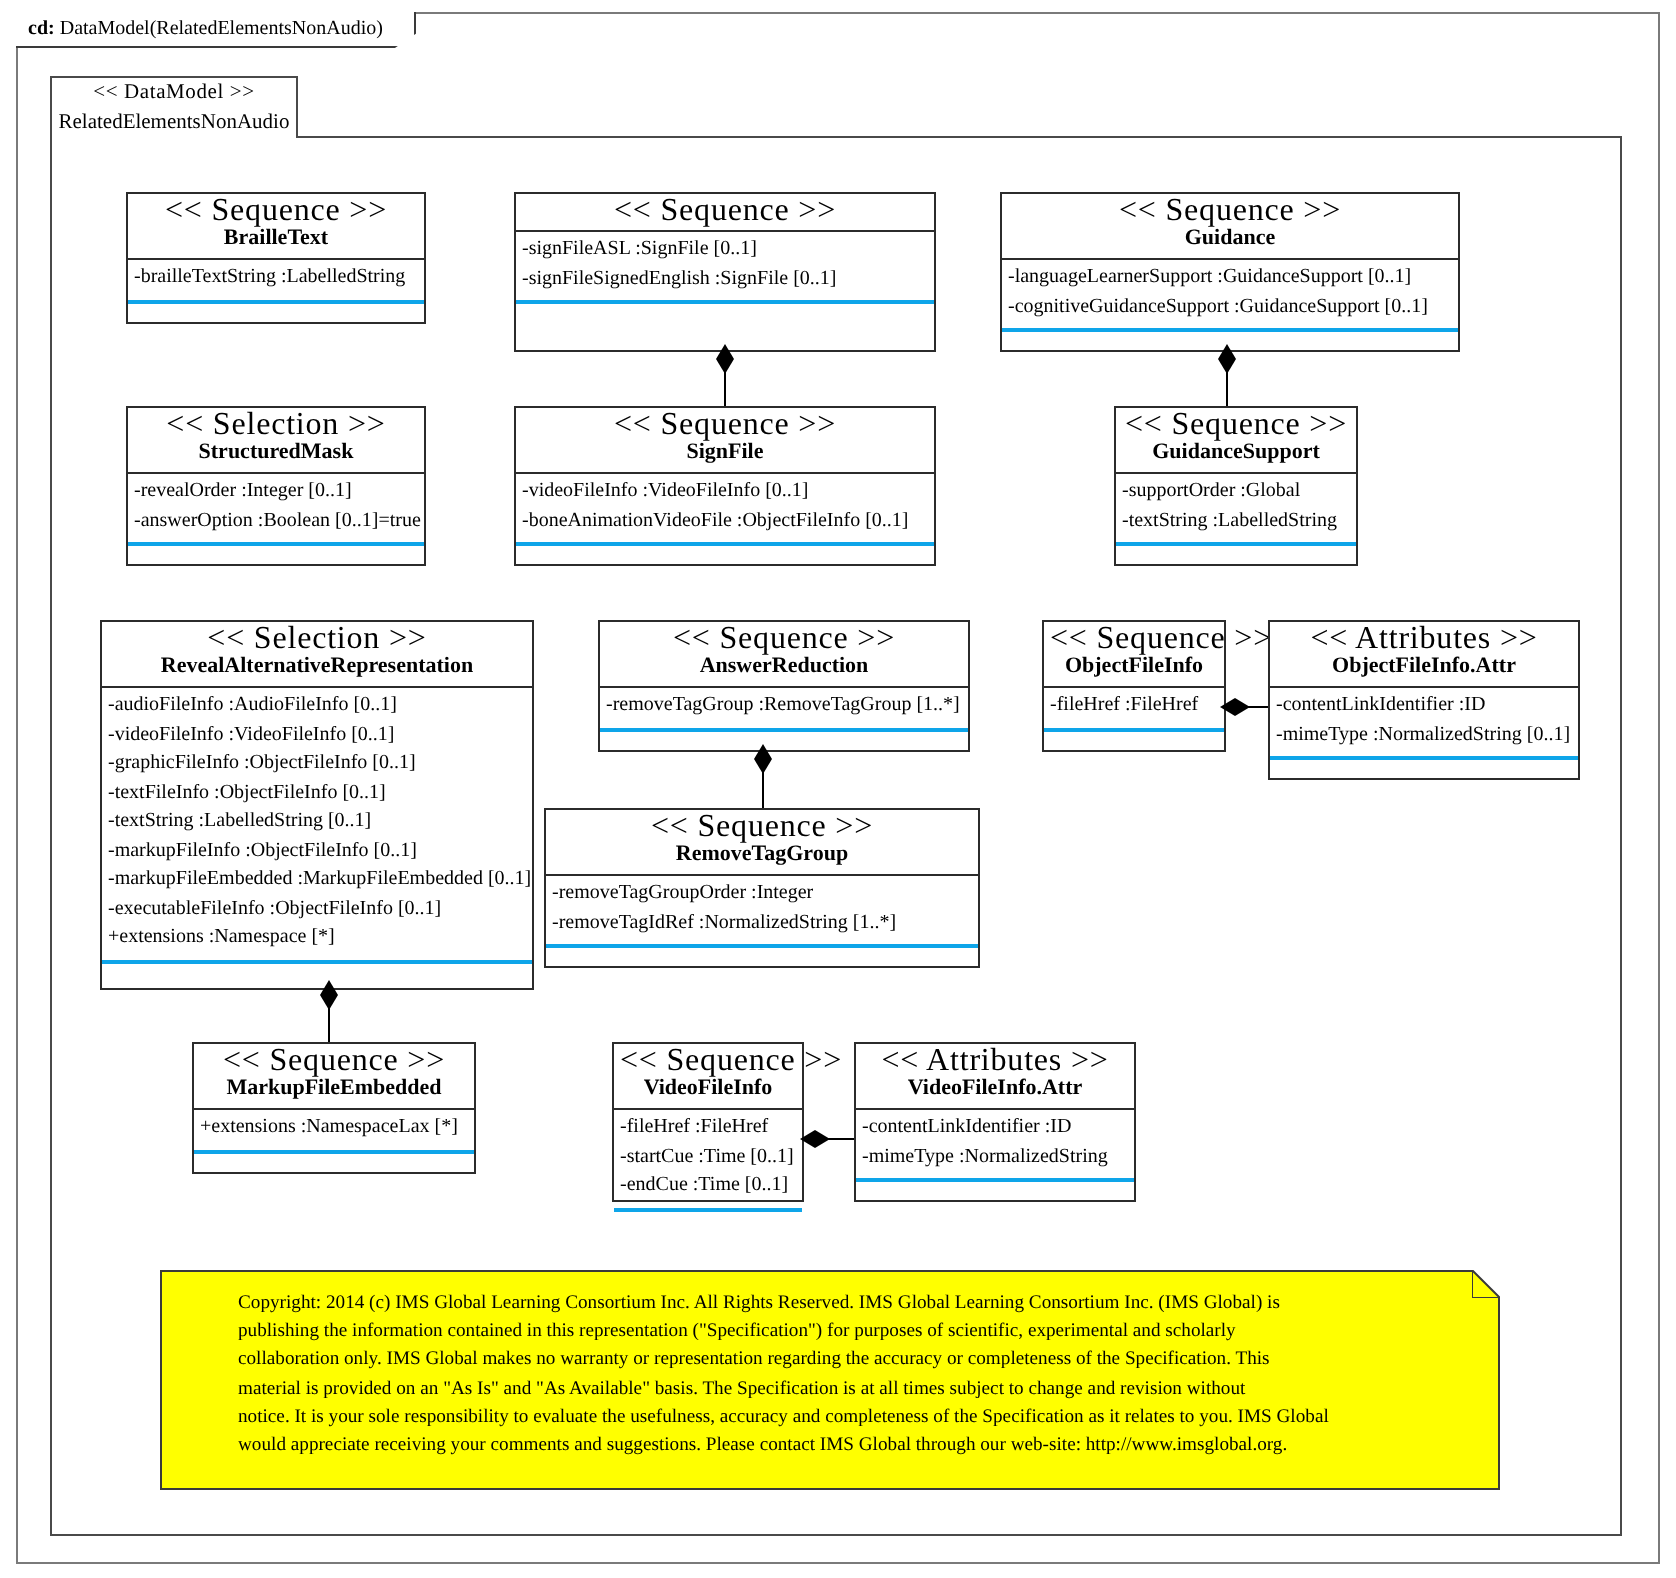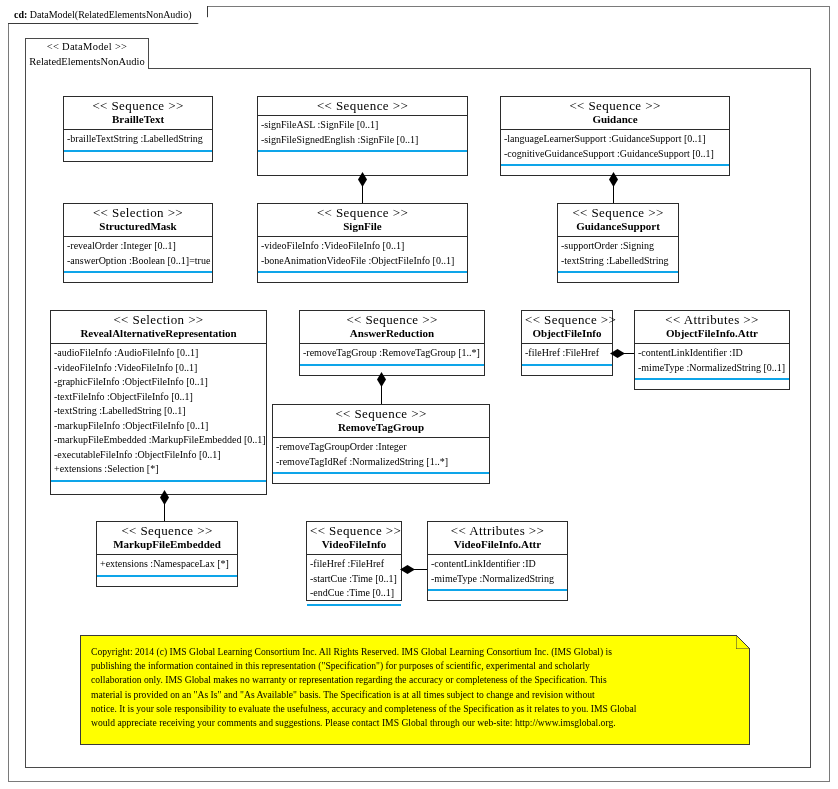--- a/index.html
+++ b/index.html
@@ -86,21 +86,21 @@
     box-sizing: border-box;
     font-size: 10px;
     z-index: 5;
   }
   .cls .hdr {
     border-bottom: 1px solid #2b2b2b;
     text-align: center;
     padding: 2px 3px 3px 3px;
   }
   .cls .stereo {
-    font-size: 13px;
+    font-size: 16px;
     letter-spacing: 0.4px;
     line-height: 13px;
     white-space: nowrap;
   }
   .cls .name {
     font-weight: bold;
     font-size: 11px;
     line-height: 14px;
     white-space: nowrap;
   }
@@ -161,20 +161,21 @@
     right: 0px;
     top: 0px;
     width: 14px;
     height: 14px;
     z-index: 8;
   }
   #note-text {
     padding: 9px 10px 0 10px;
     font-size: 9.6px;
     line-height: 14.2px;
+    margin-left: 28px;
   }
   #note-text .ln { white-space: nowrap; }
 </style>
 </head>
 <body>
 
 <div id="canvas">
 
   <div id="diagram-frame"></div>
   <div id="frame-tab">
@@ -251,41 +252,41 @@
     </div>
     <div class="ops"></div>
   </div>
 
   <div class="cls" style="left:557px; top:203px; width:122px; height:80px;">
     <div class="hdr">
       <div class="stereo">&lt;&lt; Sequence &gt;&gt;</div>
       <div class="name">GuidanceSupport</div>
     </div>
     <div class="attrs">
-      <div class="attr">-supportOrder :Signing</div>
+      <div class="attr">-supportOrder :Global</div>
       <div class="attr">-textString :LabelledString</div>
     </div>
     <div class="ops"></div>
   </div>
 
   <div class="cls" style="left:50px; top:310px; width:217px; height:185px;">
     <div class="hdr">
       <div class="stereo">&lt;&lt; Selection &gt;&gt;</div>
       <div class="name">RevealAlternativeRepresentation</div>
     </div>
     <div class="attrs">
       <div class="attr">-audioFileInfo  :AudioFileInfo  [0..1]</div>
       <div class="attr">-videoFileInfo  :VideoFileInfo  [0..1]</div>
       <div class="attr">-graphicFileInfo   :ObjectFileInfo  [0..1]</div>
       <div class="attr">-textFileInfo  :ObjectFileInfo  [0..1]</div>
       <div class="attr">-textString :LabelledString  [0..1]</div>
       <div class="attr">-markupFileInfo   :ObjectFileInfo  [0..1]</div>
       <div class="attr">-markupFileEmbedded  :MarkupFileEmbedded  [0..1]</div>
       <div class="attr">-executableFileInfo   :ObjectFileInfo  [0..1]</div>
-      <div class="attr">+extensions :Selection [*]</div>
+      <div class="attr">+extensions :Namespace [*]</div>
     </div>
     <div class="ops"></div>
   </div>
 
   <div class="cls" style="left:299px; top:310px; width:186px; height:66px;">
     <div class="hdr">
       <div class="stereo">&lt;&lt; Sequence &gt;&gt;</div>
       <div class="name">AnswerReduction</div>
     </div>
     <div class="attrs">

